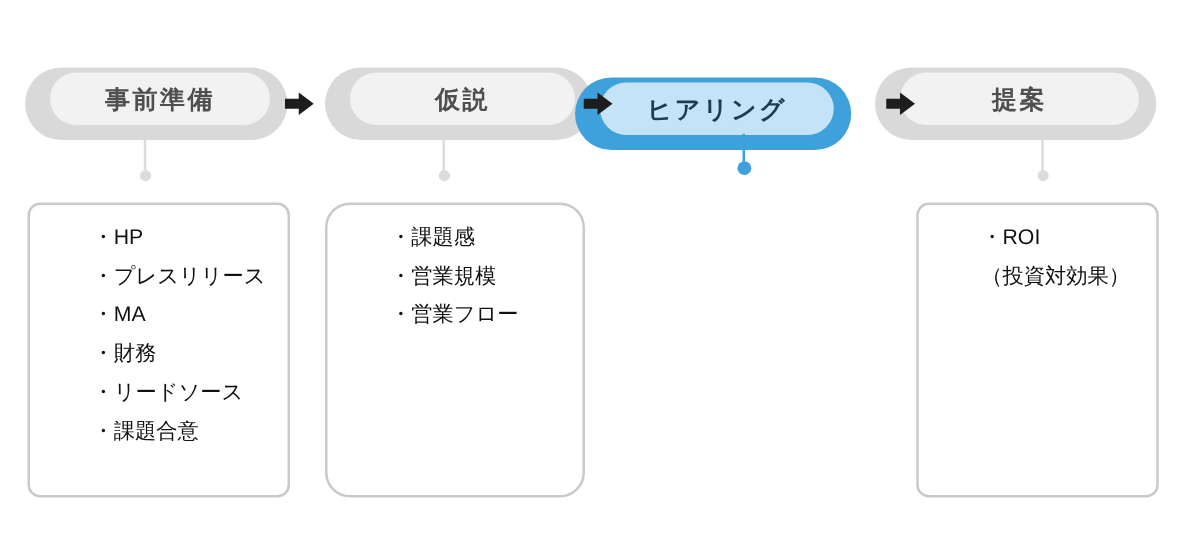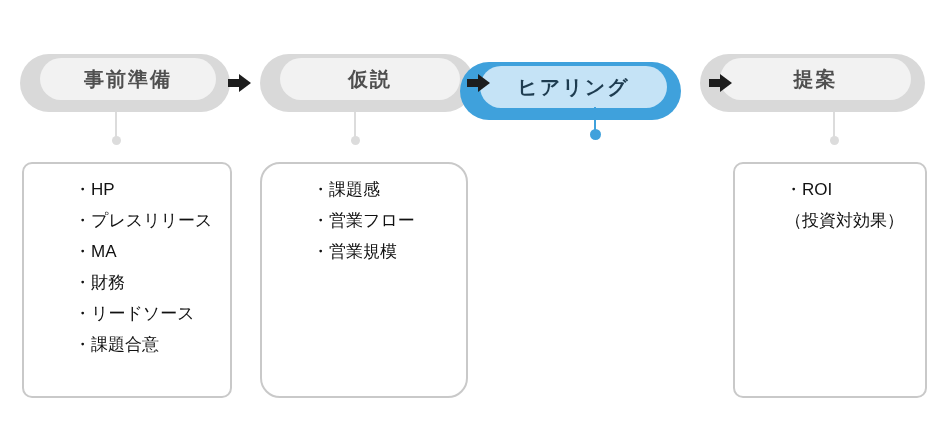--- a/index.html
+++ b/index.html
@@ -102,22 +102,22 @@
     <div class="item">・HP</div>
     <div class="item">・プレスリリース</div>
     <div class="item">・MA</div>
     <div class="item">・財務</div>
     <div class="item">・リードソース</div>
     <div class="item">・課題合意</div>
   </div>
 
   <div class="box" id="box-2">
     <div class="item">・課題感</div>
+    <div class="item">・営業規模</div>
     <div class="item">・営業フロー</div>
-    <div class="item">・営業規模</div>
   </div>
 
 
   <div class="box" id="box-4">
     <div class="item">・ROI</div>
     <div class="item">（投資対効果）</div>
   </div>
 
 </div>
 

